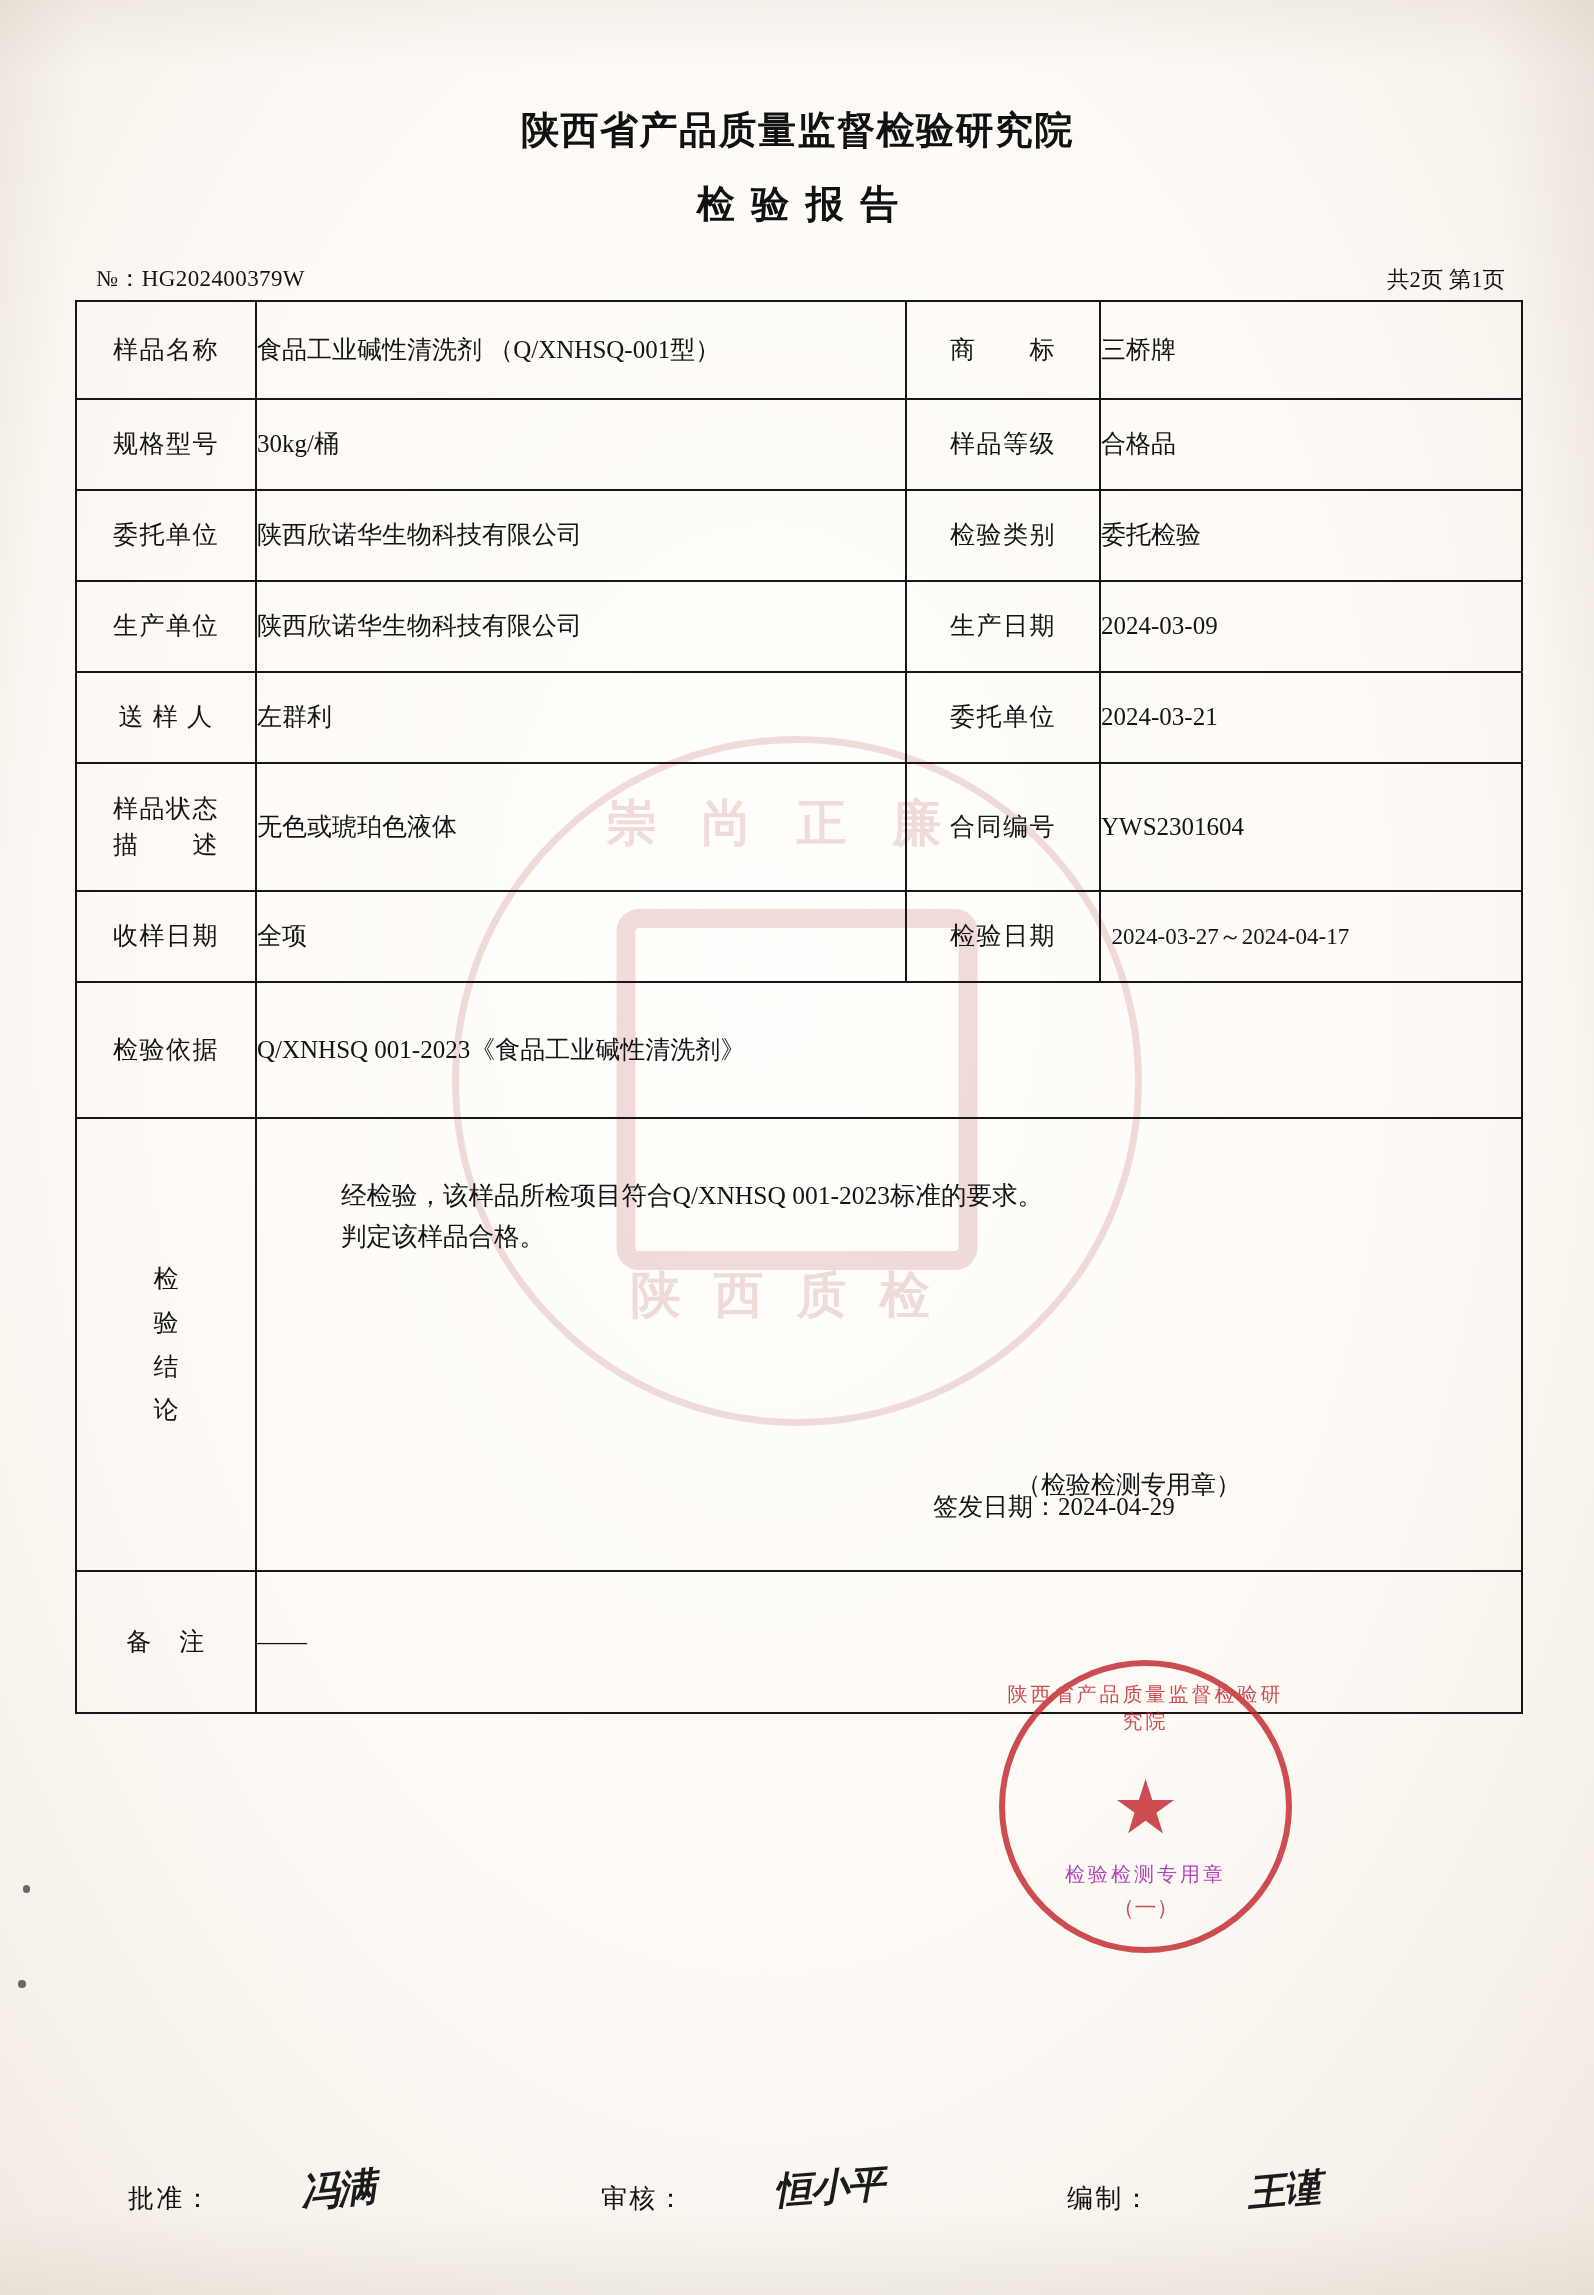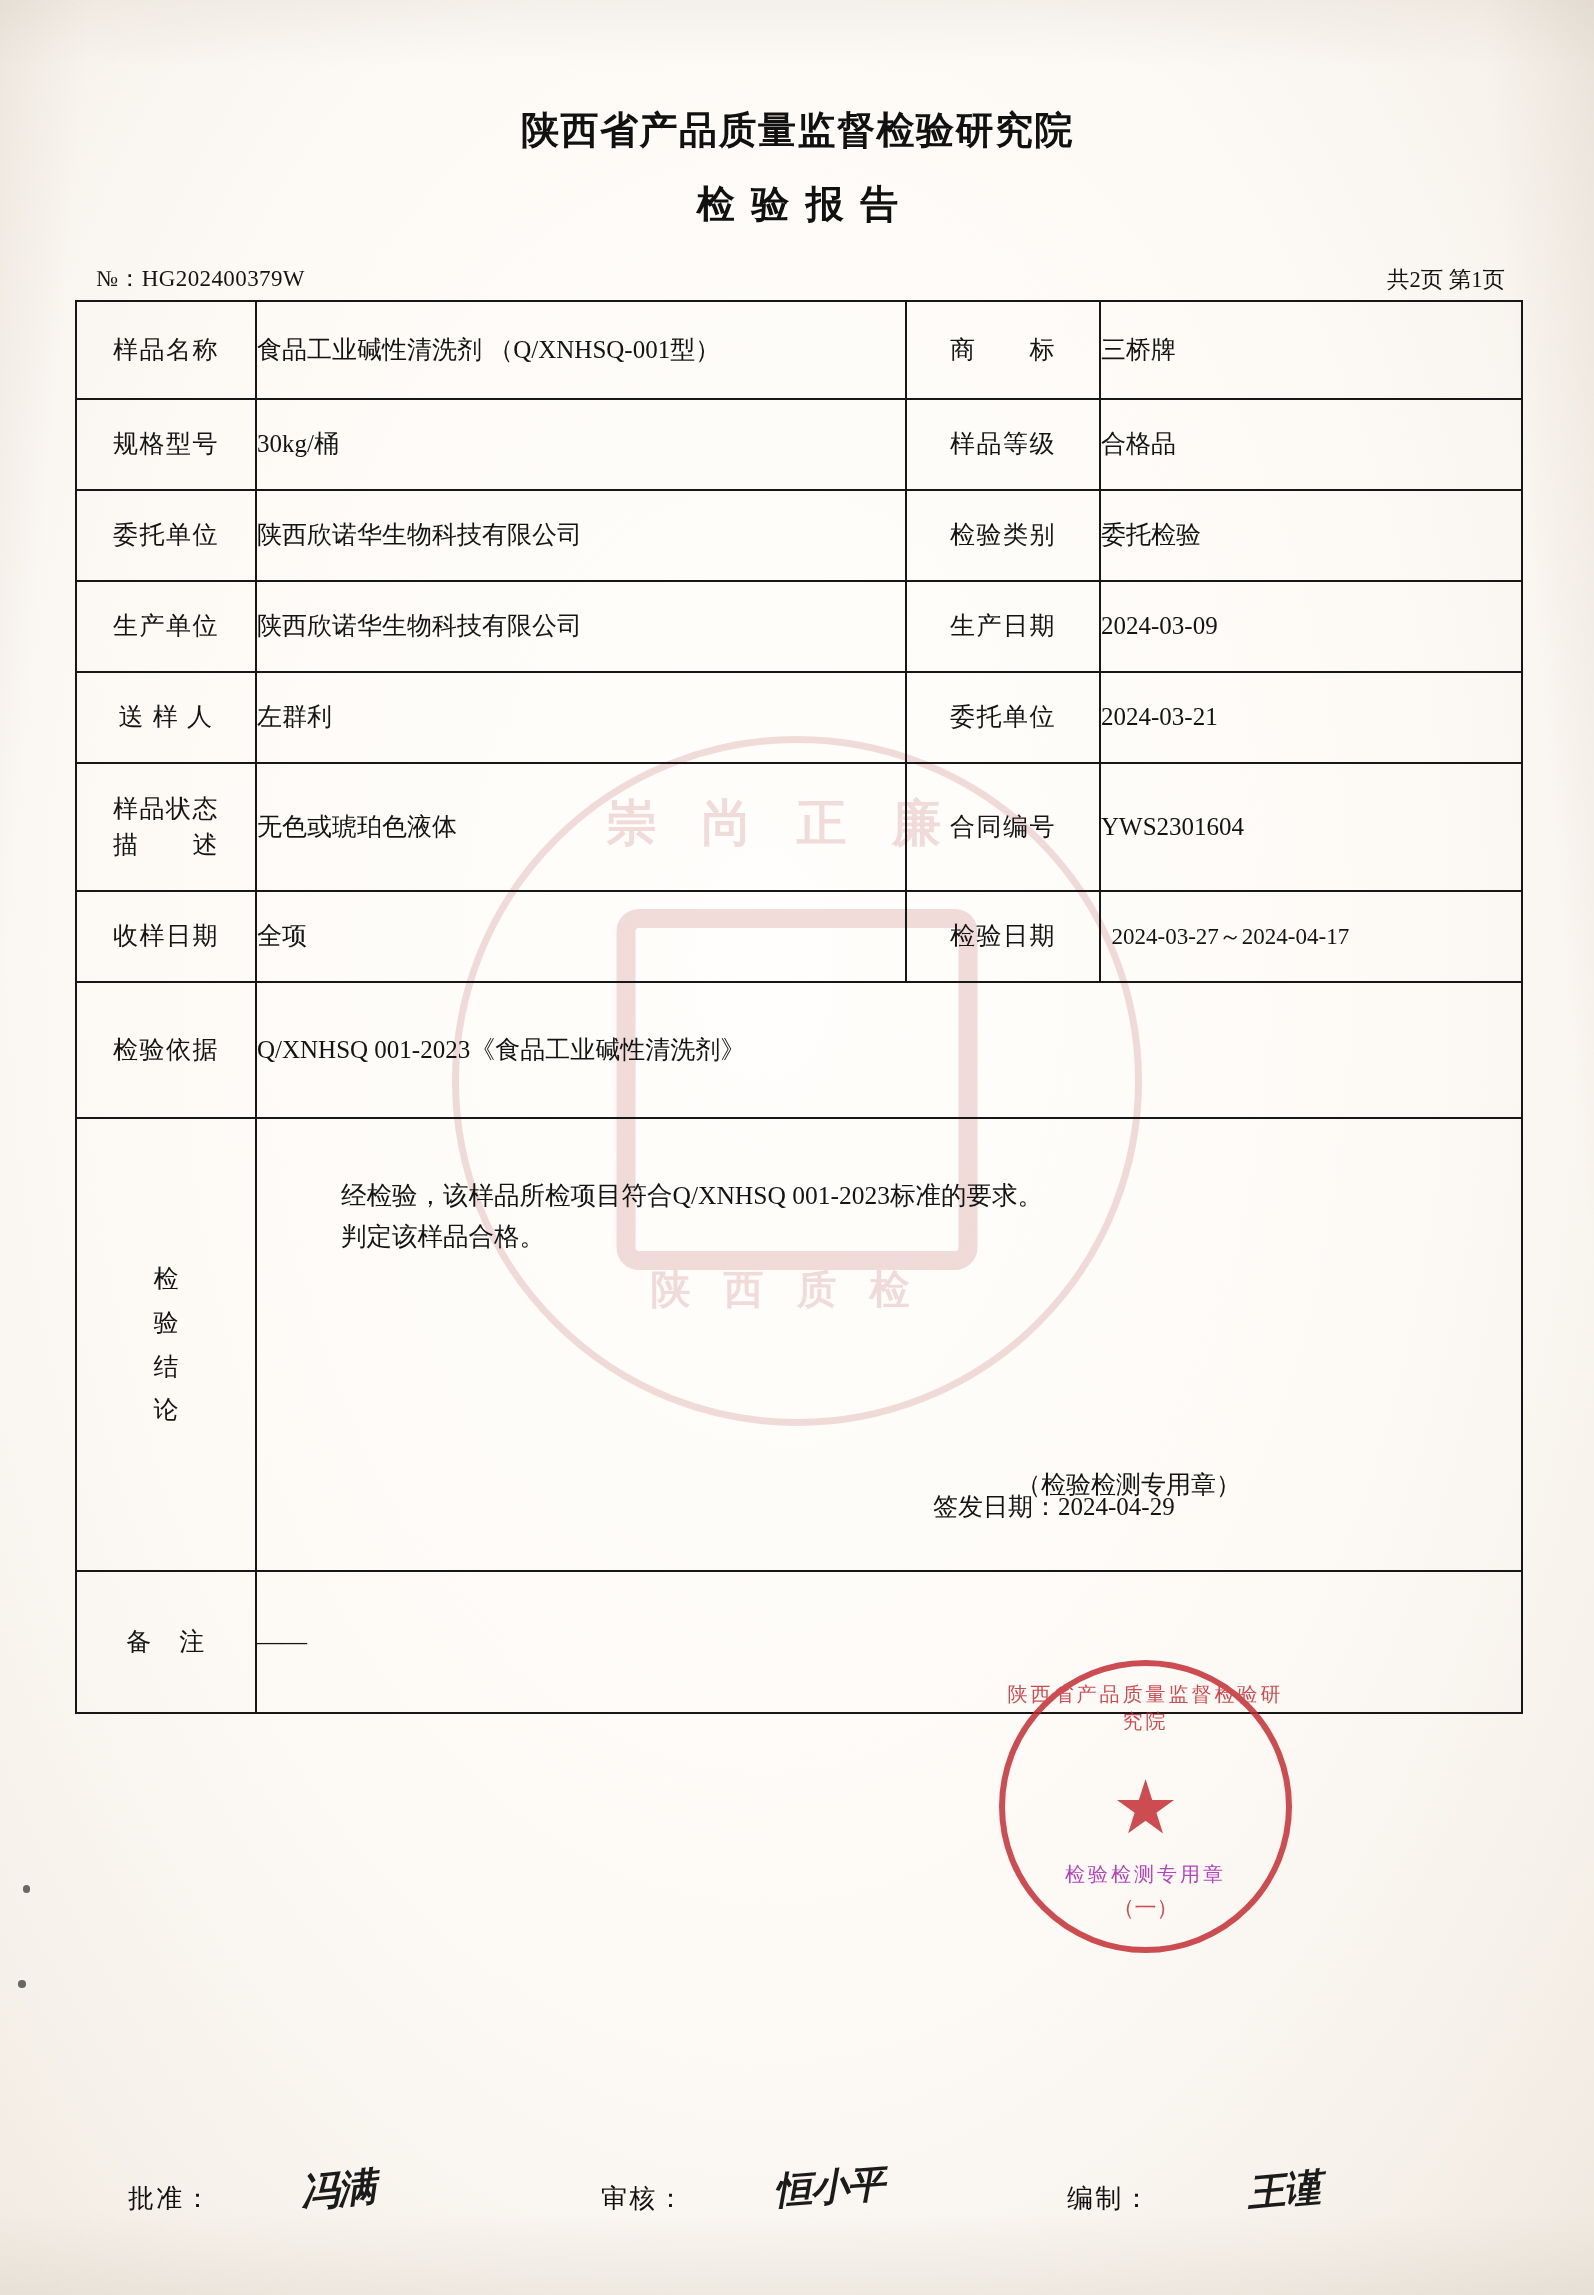--- a/index.html
+++ b/index.html
@@ -263,21 +263,21 @@
     letter-spacing: 45px;
     color: #b03a3a;
     font-family: "DejaVu Sans", sans-serif;
     font-weight: bold;
   }
   .wm-bottom-text {
     position: absolute;
     left: 0; right: 0;
     top: 526px;
     text-align: center;
-    font-size: 40px;
+    font-size: 50px;
     letter-spacing: 33px;
     color: #b03a3a;
     font-family: "DejaVu Sans", sans-serif;
     font-weight: bold;
   }
 
   
   .seal {
     position: absolute;
     left: 999px;

